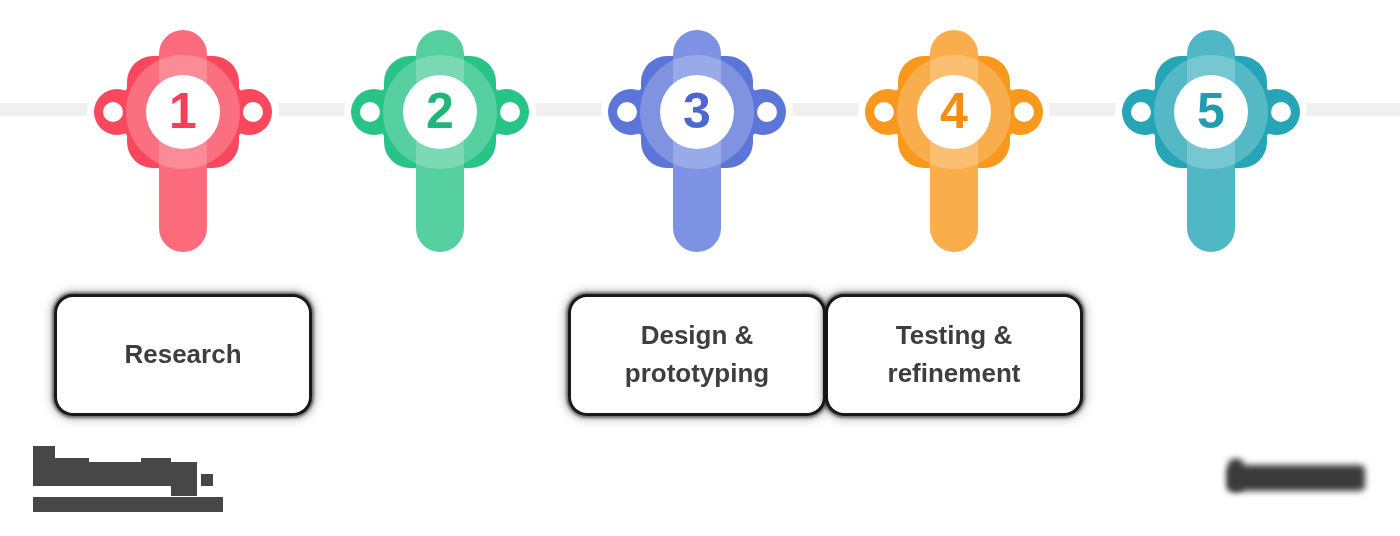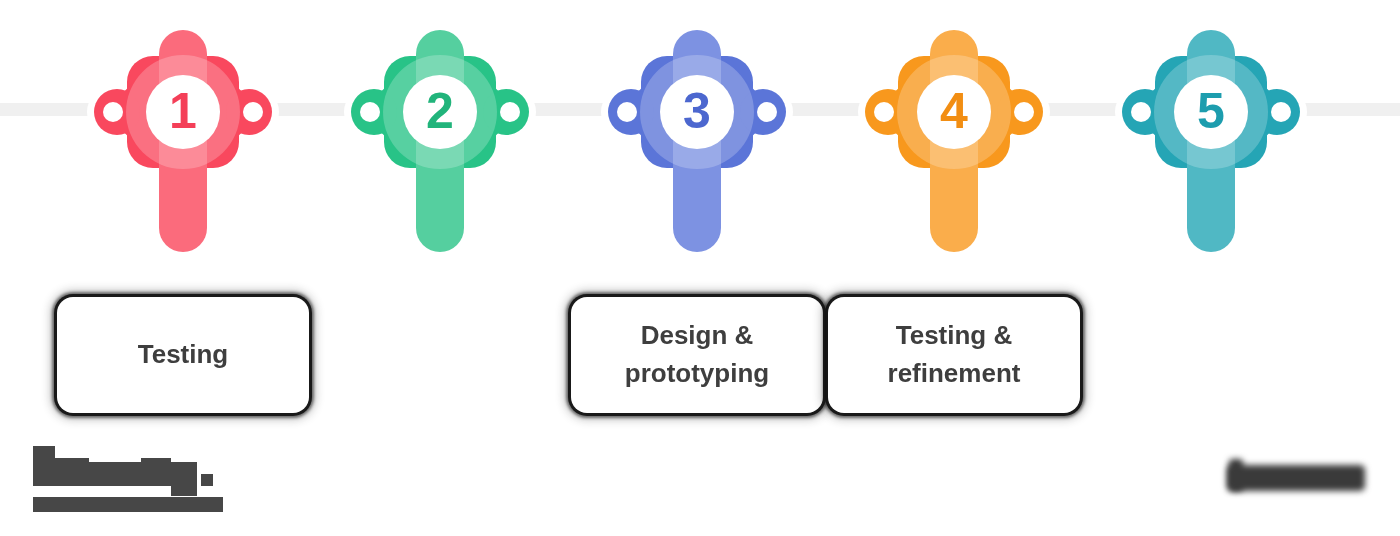--- a/index.html
+++ b/index.html
@@ -203,21 +203,21 @@
       <div class="bump bump-r"></div>
       <div class="stem"></div>
       <div class="ring"></div>
       <div class="num-circle">
         <span class="num">1</span>
       </div>
       <div class="dot dot-l"></div>
       <div class="dot dot-r"></div>
     </div>
     <div class="card">
-      <span class="card-label">Testing</span>
+      <span class="card-label">Research</span>
     </div>
   </div>
 
   <div class="step" style="left: 314px; --c: #28C387; --cl: #55CF9F; --nc: #21B47B;">
     <div class="marker">
       <div class="halo halo-l"></div>
       <div class="halo halo-r"></div>
       <div class="sq sq1"></div>
       <div class="sq sq2"></div>
       <div class="bump bump-l"></div>

